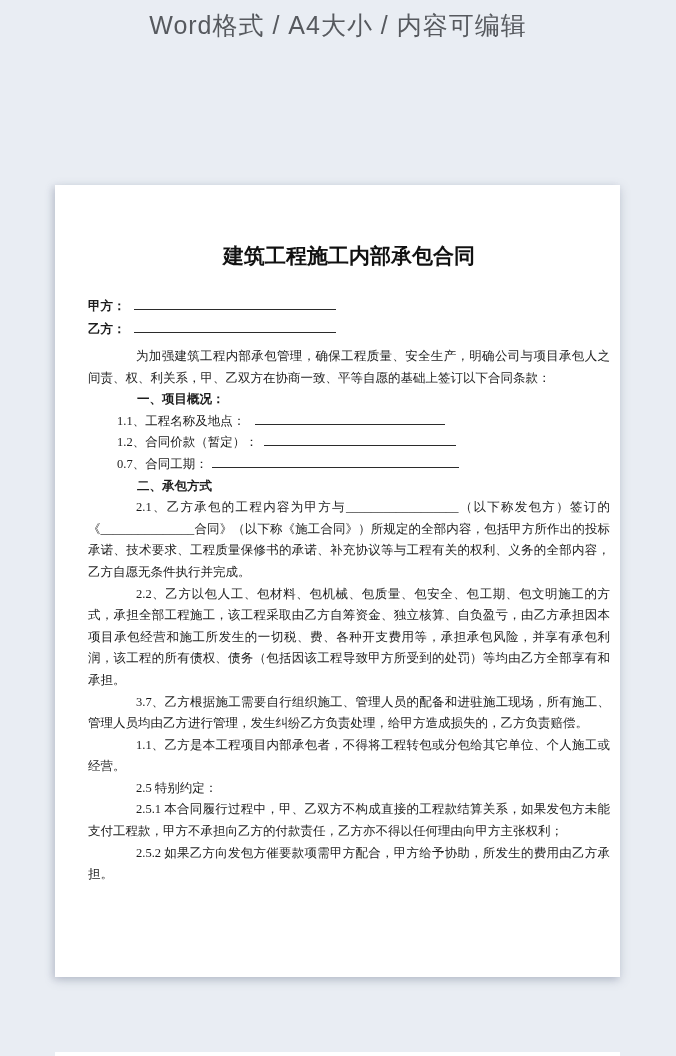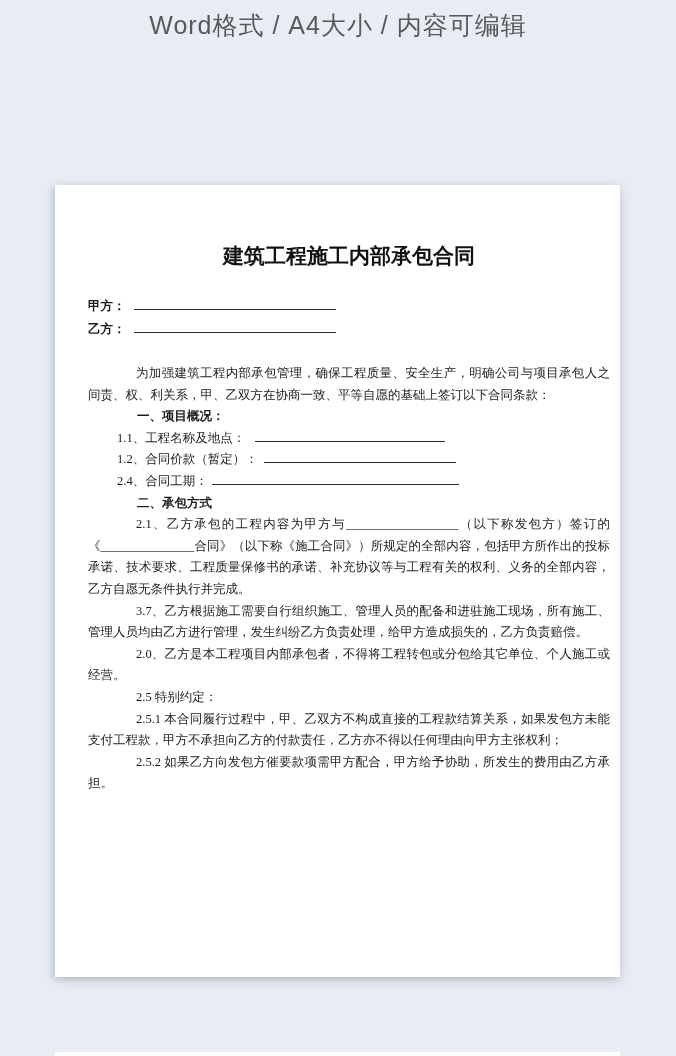--- a/index.html
+++ b/index.html
@@ -40,21 +40,21 @@
   }
   .party-row{height:23px;line-height:23px;white-space:nowrap;}
   .party-label{font-weight:bold;}
   .blank{
     display:inline-block;height:13px;border-bottom:1px solid var(--line);
   }
   .blank-party{width:202px;margin-left:8px;}
   .blank-party-tight{width:200px;margin-left:1px;}
   .para{margin:0;text-align:justify;}
   .para.indent{text-indent:48px;}
-  .para.first{margin-top:22px;}
+  .para.first{margin-top:5px;}
   .heading{margin:0;font-weight:bold;text-indent:49px;}
   .item-row{padding-left:29px;height:21.6px;line-height:21.6px;white-space:nowrap;}
   .item-blank-1{width:190px;margin-left:10px;}
   .item-blank-2{width:192px;margin-left:6px;}
   .item-blank-3{width:247px;margin-left:4px;}
   .next-page{
     position:absolute;left:55px;top:1052px;width:565px;height:4px;
     background:var(--page);
   }
 </style>
@@ -85,28 +85,29 @@
 
       <p class="para heading">一、项目概况：</p>
 
       <div class="item-row">
         <span>1.1、工程名称及地点：</span><span class="blank item-blank-1"></span>
       </div>
       <div class="item-row">
         <span>1.2、合同价款（暂定）：</span><span class="blank item-blank-2"></span>
       </div>
       <div class="item-row">
-        <span>2.4、合同工期：</span><span class="blank item-blank-3"></span>
+        <span>0.7、合同工期：</span><span class="blank item-blank-3"></span>
       </div>
 
       <p class="para heading">二、承包方式</p>
 
       <p class="para indent">2.1、乙方承包的工程内容为甲方与__________________（以下称发包方）签订的《_______________合同》（以下称《施工合同》）所规定的全部内容，包括甲方所作出的投标承诺、技术要求、工程质量保修书的承诺、补充协议等与工程有关的权利、义务的全部内容，乙方自愿无条件执行并完成。</p>
+      <p class="para indent">2.2、乙方以包人工、包材料、包机械、包质量、包安全、包工期、包文明施工的方式，承担全部工程施工，该工程采取由乙方自筹资金、独立核算、自负盈亏，由乙方承担因本项目承包经营和施工所发生的一切税、费、各种开支费用等，承担承包风险，并享有承包利润，该工程的所有债权、债务（包括因该工程导致甲方所受到的处罚）等均由乙方全部享有和承担。</p>
       <p class="para indent">3.7、乙方根据施工需要自行组织施工、管理人员的配备和进驻施工现场，所有施工、管理人员均由乙方进行管理，发生纠纷乙方负责处理，给甲方造成损失的，乙方负责赔偿。</p>
-      <p class="para indent">2.0、乙方是本工程项目内部承包者，不得将工程转包或分包给其它单位、个人施工或经营。</p>
+      <p class="para indent">1.1、乙方是本工程项目内部承包者，不得将工程转包或分包给其它单位、个人施工或经营。</p>
       <p class="para indent">2.5 特别约定：</p>
       <p class="para indent">2.5.1 本合同履行过程中，甲、乙双方不构成直接的工程款结算关系，如果发包方未能支付工程款，甲方不承担向乙方的付款责任，乙方亦不得以任何理由向甲方主张权利；</p>
       <p class="para indent">2.5.2 如果乙方向发包方催要款项需甲方配合，甲方给予协助，所发生的费用由乙方承担。</p>
 
     </div>
   </div>
 
   <div class="next-page"></div>
 
 </div>

